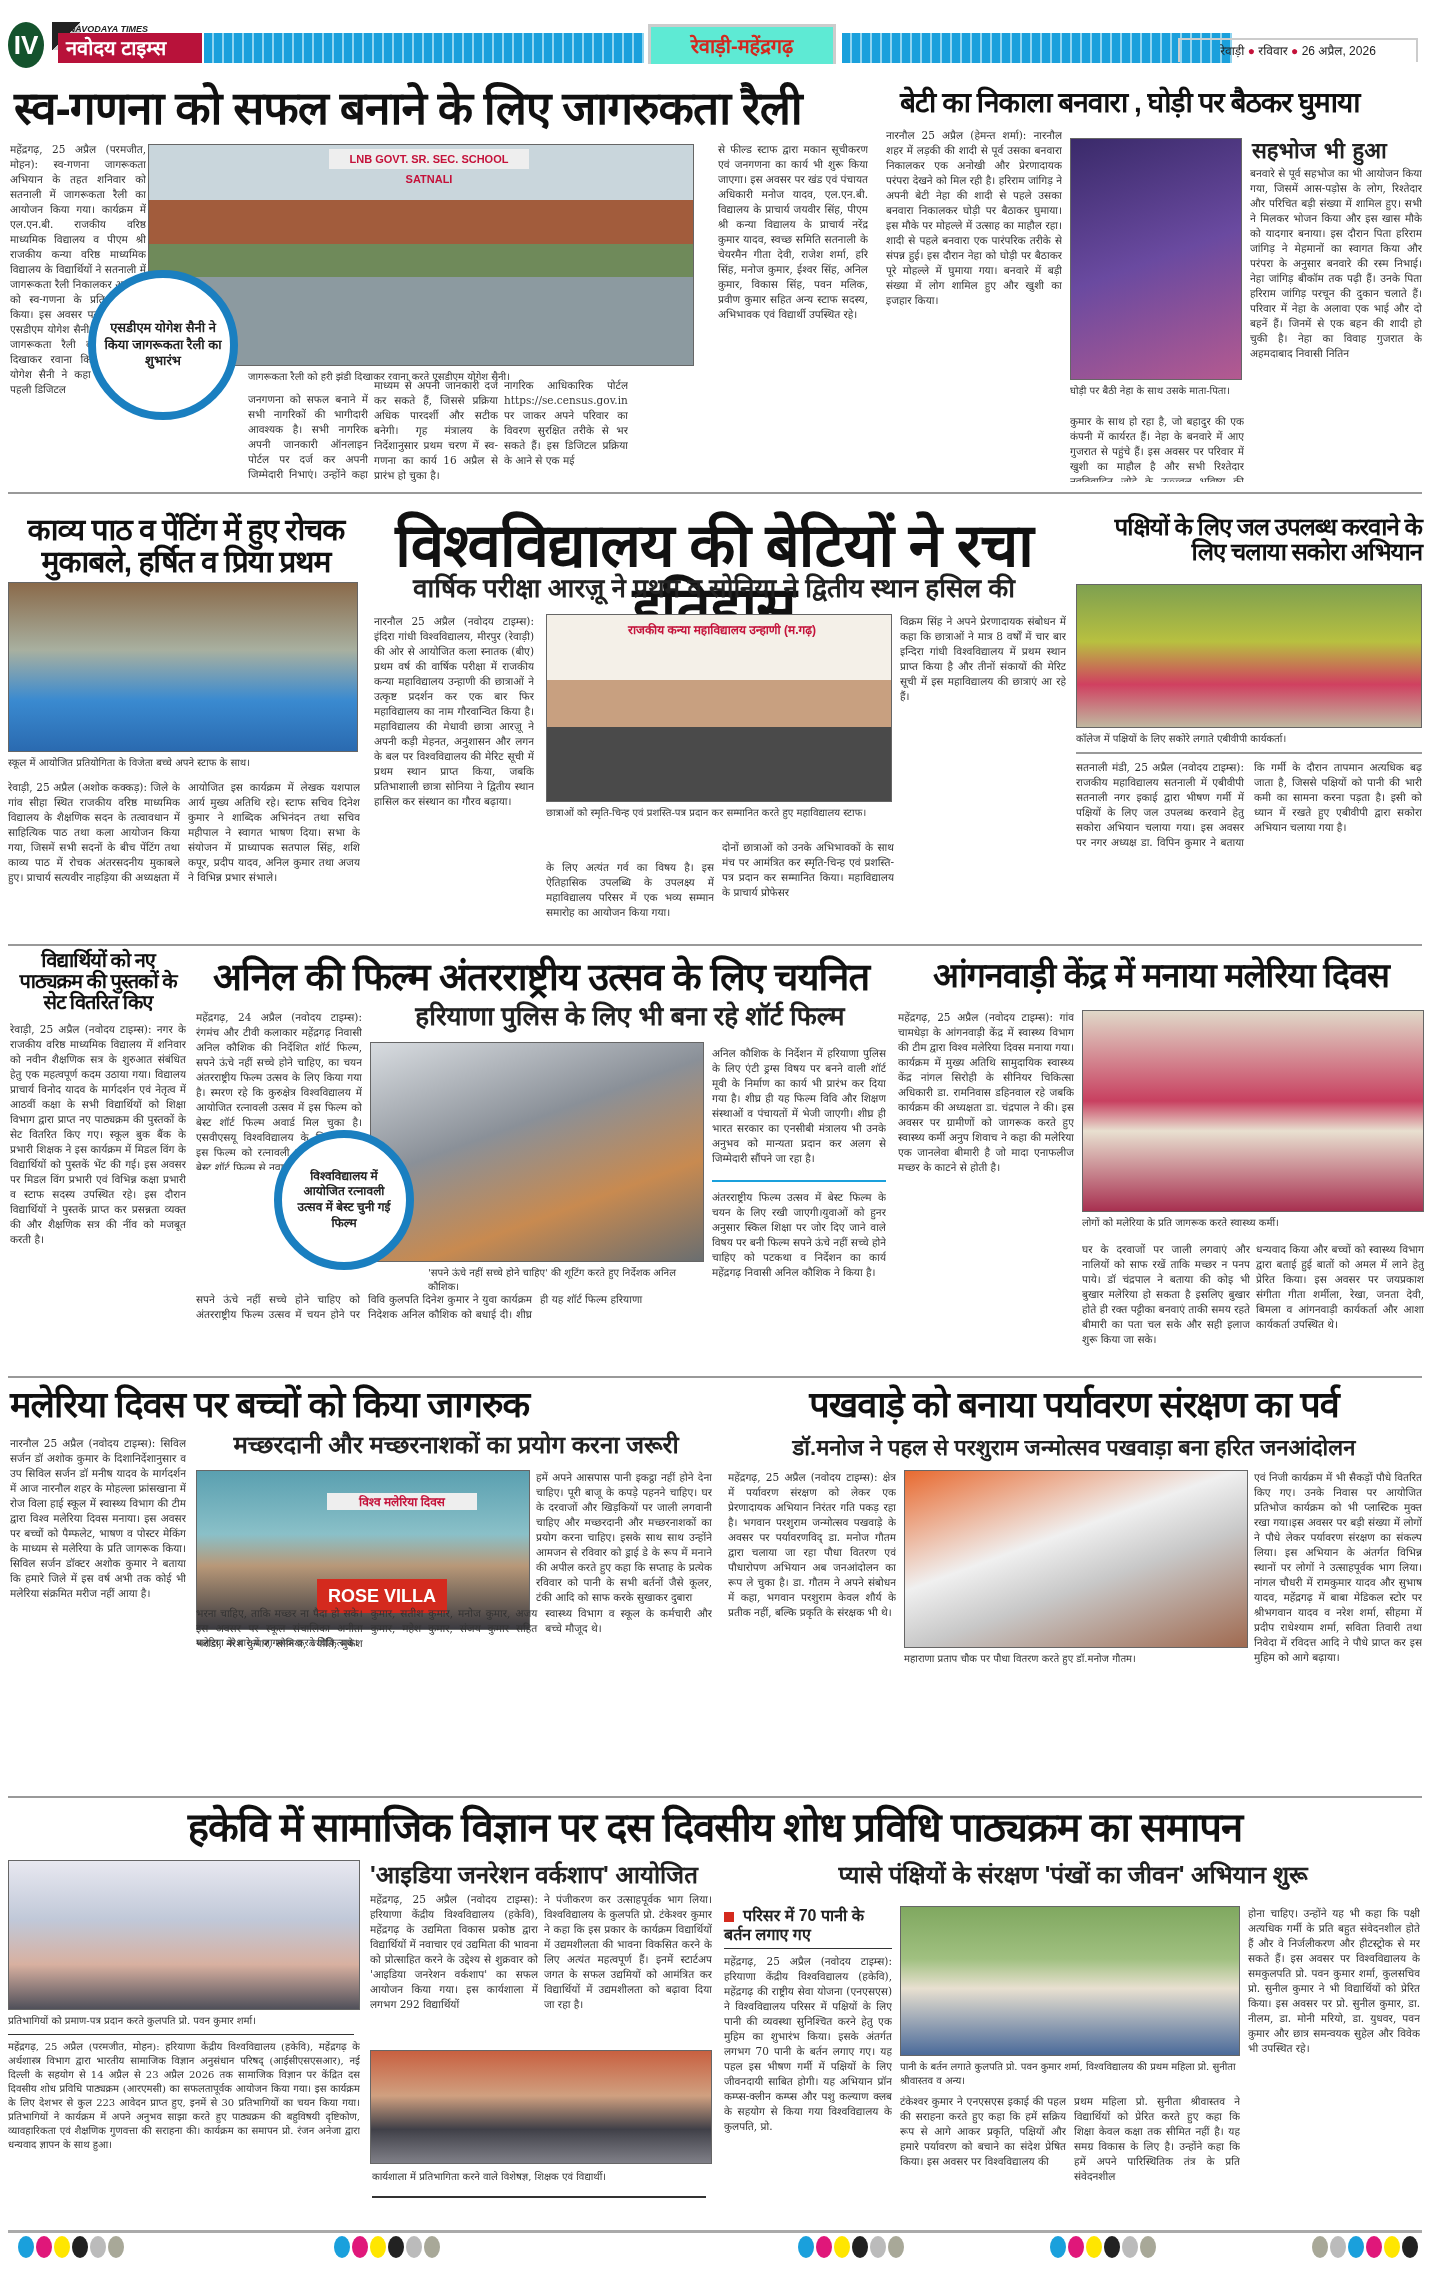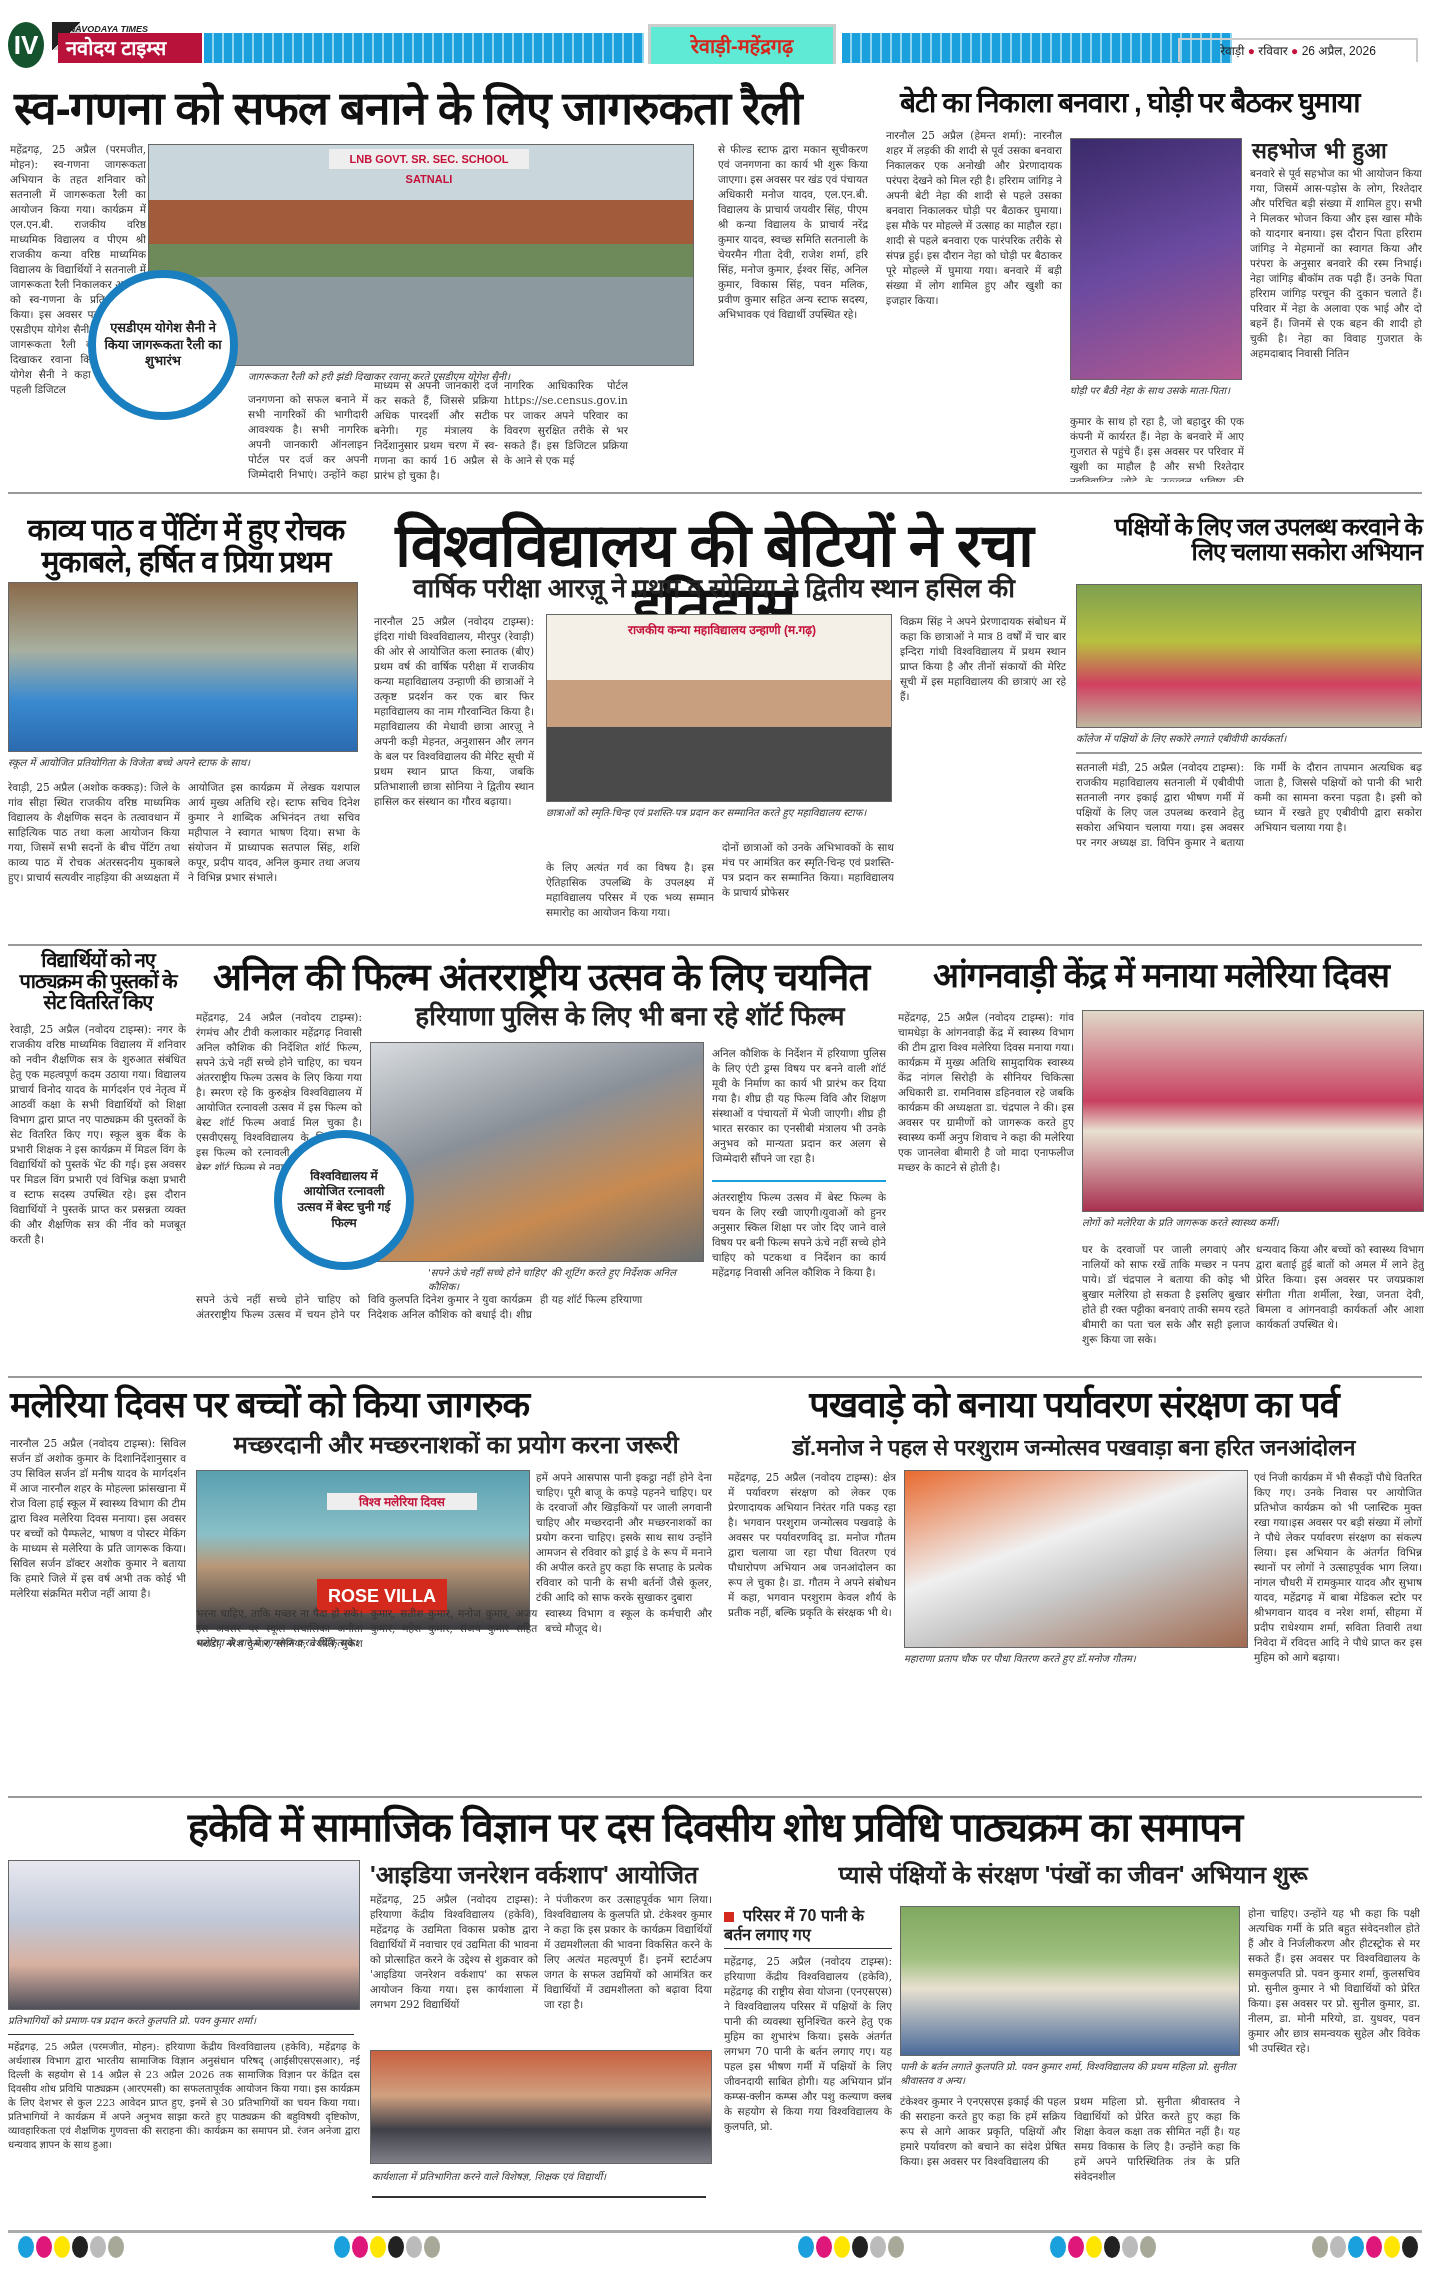--- a/index.html
+++ b/index.html
@@ -10,21 +10,21 @@
 .hdr-small{left:58px;top:24px;font:italic bold 9px "Liberation Sans",sans-serif;color:#222;width:90px;text-align:right}
 .hdr-brand{left:58px;top:33px;width:144px;height:30px;background:#b8123a;color:#fff;font:bold 20px "Liberation Sans",sans-serif;padding-left:8px;line-height:30px}
 .hdr-stripe{top:33px;height:30px;background:repeating-linear-gradient(90deg,#1aa0dc 0 8px,#8fd4f0 8px 10px)}
 .hdr-tab{left:648px;top:24px;width:188px;height:40px;background:#5eead4;border:3px solid #ccc;border-bottom:none;color:#d4281e;font:bold 20px "Liberation Sans",sans-serif;text-align:center;line-height:38px}
 .hdr-date{left:1178px;top:38px;width:240px;height:24px;border:2px solid #ccc;border-bottom:none;font:12px "Liberation Sans",sans-serif;text-align:center;line-height:22px}
 .hdr-date .dot{color:#c4123a}
 .hl{font-family:"Liberation Sans",sans-serif;font-weight:bold;color:#111;line-height:1.05;letter-spacing:-1px}
 .sub{font-family:"Liberation Sans",sans-serif;font-weight:bold;color:#222;line-height:1.1}
 .txt{font-size:10.5px;line-height:15px;color:#333;text-align:justify;overflow:hidden}
 .photo{background:linear-gradient(160deg,#9aa3a8,#5f6a70 40%,#c9b08c 70%,#8a8f7a);border:1px solid #666}
-.cap{font-size:10px;font-style:italic;color:#333;line-height:14px}
+.cap{font-size:10px;color:#333;line-height:14px}
 .rule{height:2px;background:#333}
 .rule-blue{height:2px;background:#1aa0dc}
 .badge{border-radius:50%;background:#fff;border:8px solid #1a7fc0;text-align:center;font:bold 13px "Liberation Sans",sans-serif;display:flex;align-items:center;justify-content:center;padding:8px;line-height:1.3}
 .reg{position:absolute;top:2236px;display:flex;gap:2px}
 .reg span{width:16px;height:22px;border-radius:50%}
 .sep{position:absolute;height:3px;background:#999}
 </style>
 </head>
 <body>
 

